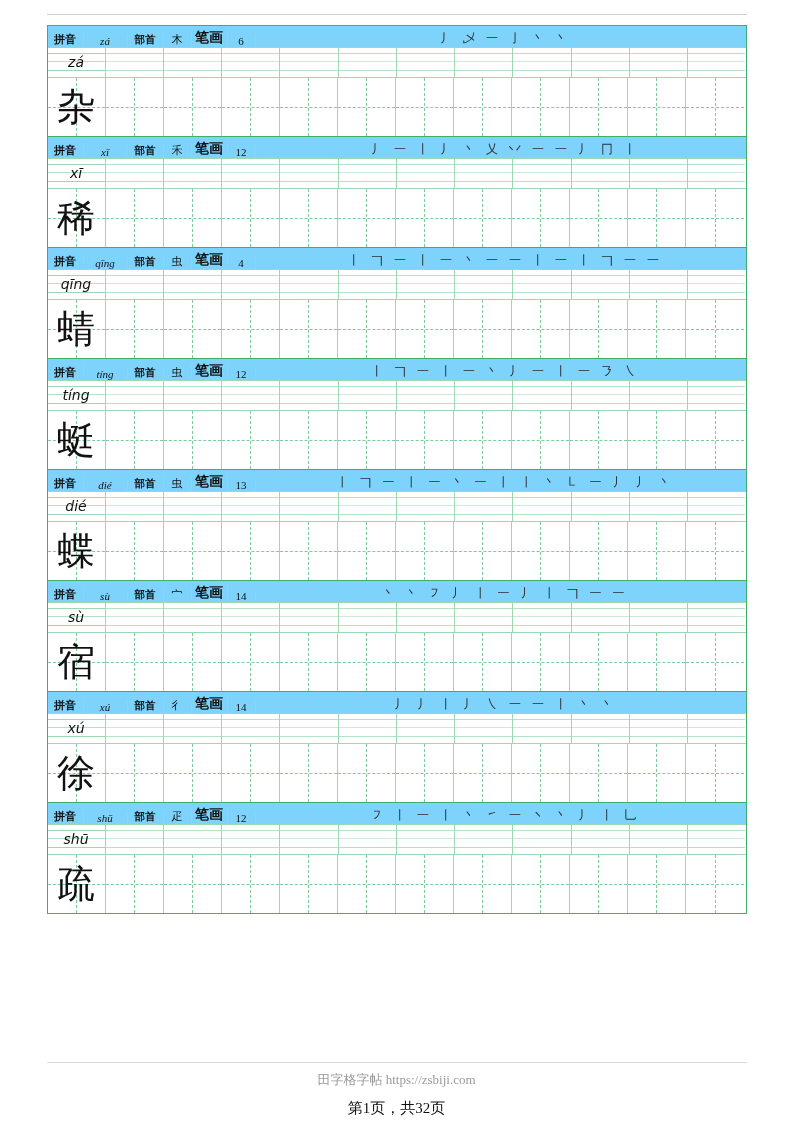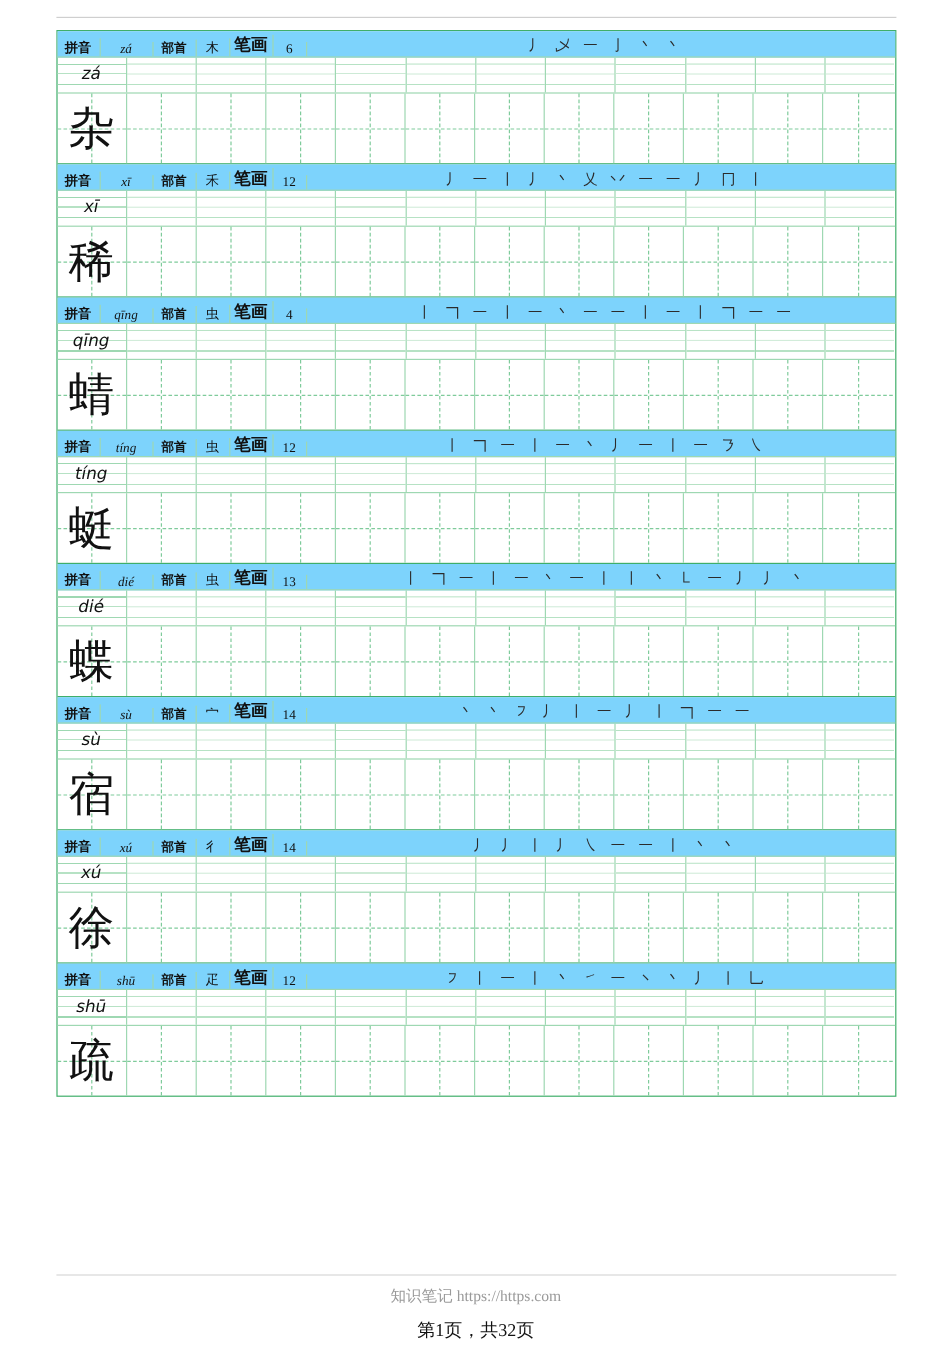--- a/index.html
+++ b/index.html
@@ -695,17 +695,17 @@
           <div class="tian-cell"></div>
           <div class="tian-cell"></div>
           <div class="tian-cell"></div>
           <div class="tian-cell"></div>
         </div>
       </div>
     </div>
 
   <div class="footer">
     <div class="footer-rule"></div>
-    <div class="watermark">知识笔记 https://https.com</div>
+    <div class="watermark">田字格字帖 https://zsbiji.com</div>
     <div class="pagenum">第1页，共32页</div>
   </div>
 
 </div>
 
 </body></html>

